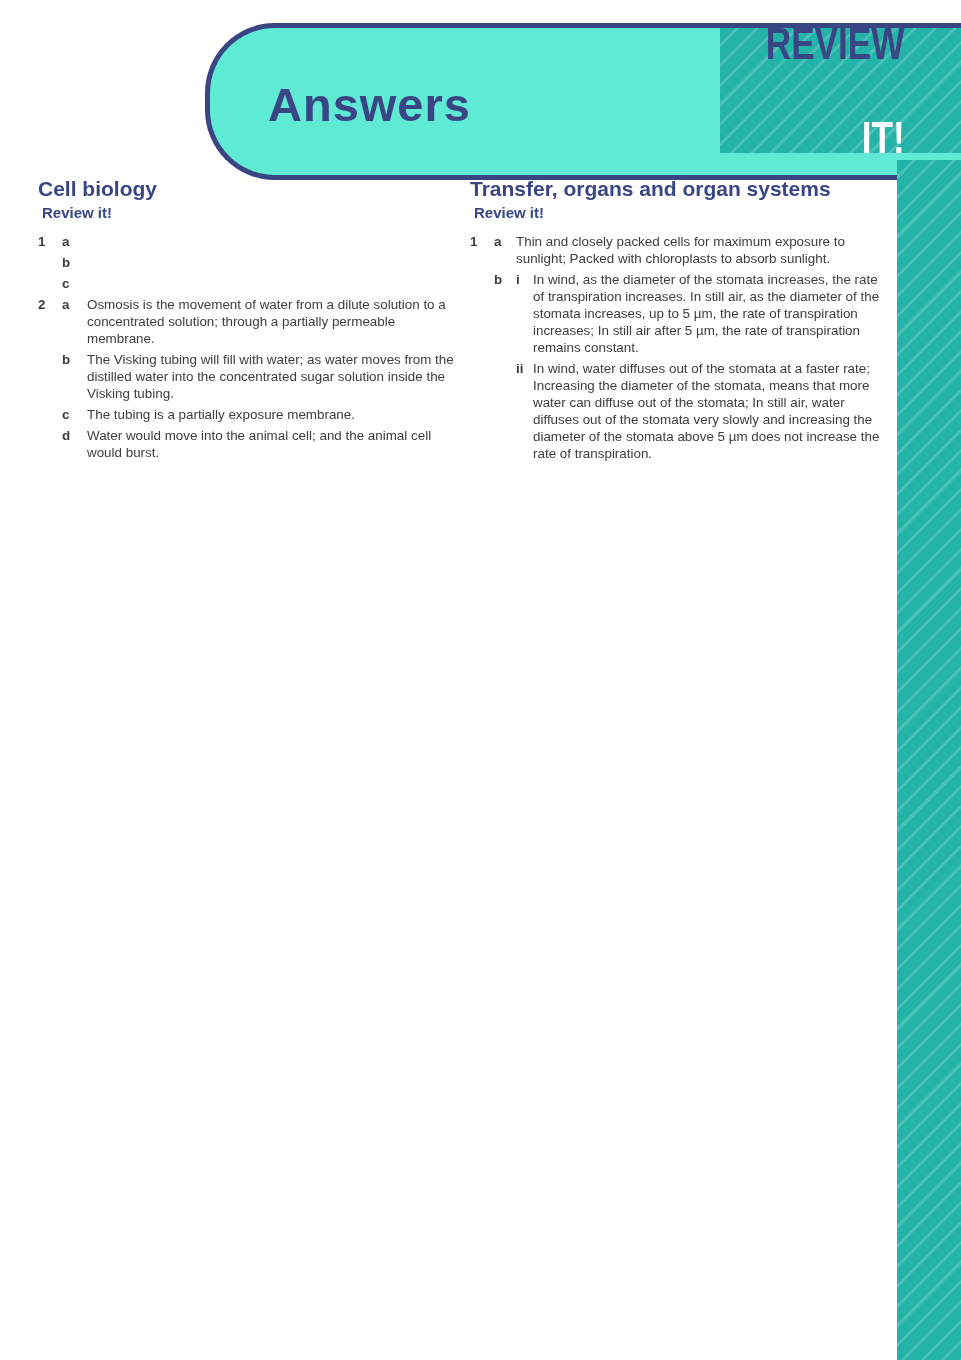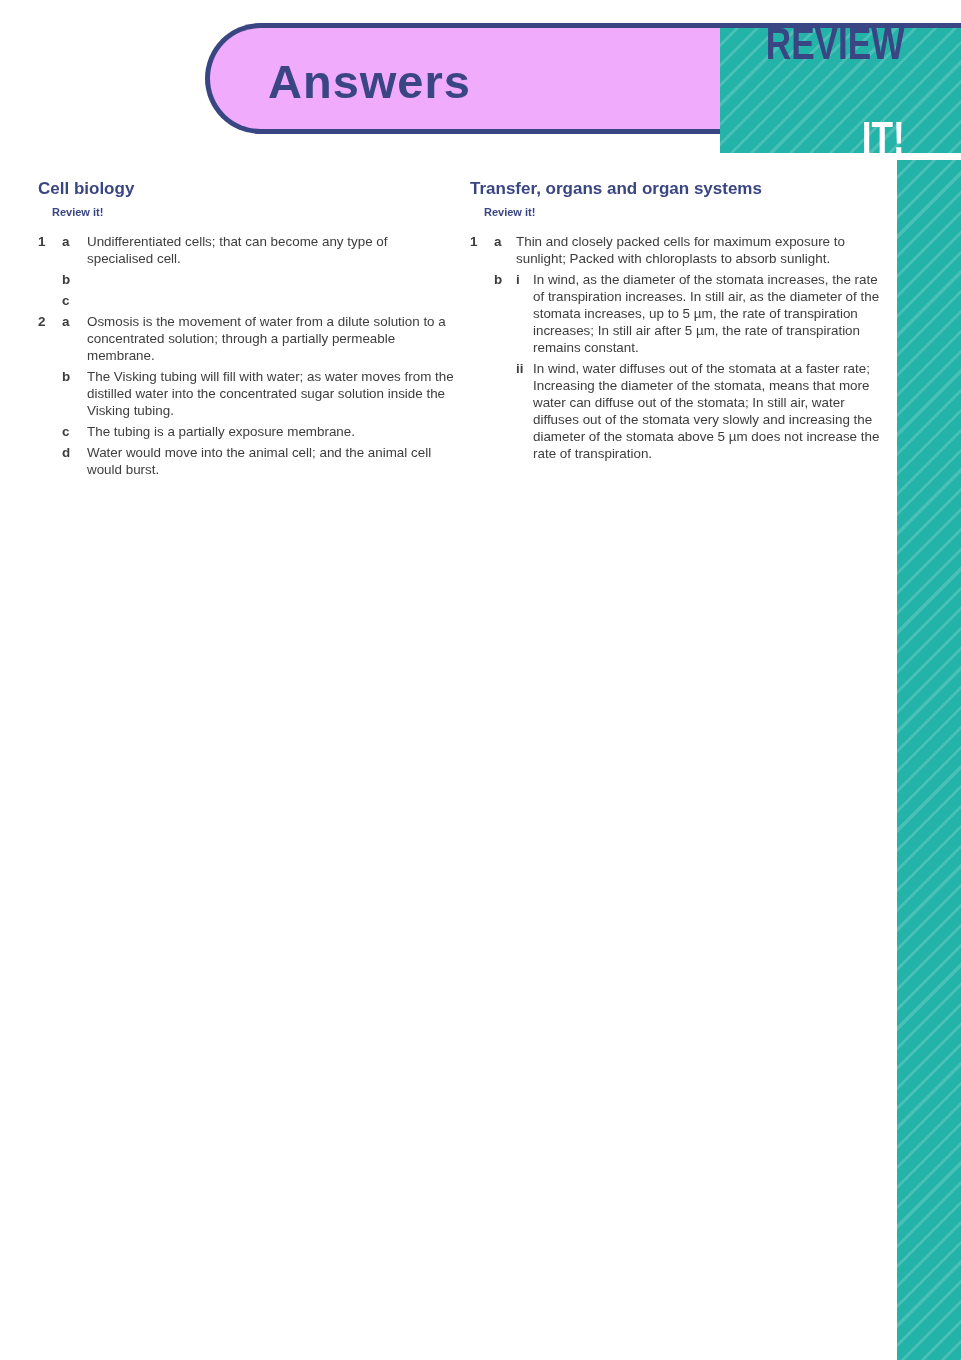--- a/index.html
+++ b/index.html
@@ -7,23 +7,23 @@
     --teal:#24b3a8;
     --body_text:#3d3d3d;
   }
   *{margin:0;padding:0;box-sizing:border-box;}
   html,body{width:961px;height:1360px;background:#fff;overflow:hidden;
     font-family:"Liberation Sans", sans-serif;}
   .page{position:relative;width:961px;height:1360px;background:#fff;}
 
   
   .pill{
-    position:absolute;left:205px;top:23px;width:756px;height:111px;
+    position:absolute;left:205px;top:23px;width:756px;height:157px;
     border:5px solid var(--navy);border-right:none;
-    border-radius:70px 0 0 70px;background:#f0abfc;
+    border-radius:70px 0 0 70px;background:#5eead4;
   }
   .page-title{
     position:absolute;left:58px;top:50%;transform:translateY(-46%);
     font-size:47px;font-weight:bold;color:var(--navy);letter-spacing:1px;
   }
 
   
   .striped{
     background-color:var(--teal);
     background-image:repeating-linear-gradient(135deg,
@@ -47,24 +47,24 @@
 
   
   .sidebar{
     position:absolute;right:0;top:160px;width:64px;height:1200px;
   }
 
   
   .col{position:absolute;top:179px;color:var(--body_text);}
   .col-left{left:38px;width:418px;}
   .col-right{left:470px;width:422px;}
-  .section-title{font-size:17px;font-weight:bold;color:var(--navy);
+  .section-title{font-size:21px;font-weight:bold;color:var(--navy);
     margin:0 0 5px 0;line-height:20px;}
-  .section-subtitle{font-size:11px;font-weight:bold;color:var(--navy);
-    margin:0 0 12px 14px;line-height:17px;}
+  .section-subtitle{font-size:15px;font-weight:bold;color:var(--navy);
+    margin:0 0 12px 4px;line-height:17px;}
   .item{display:flex;font-size:13.4px;line-height:17px;margin-bottom:4px;}
   .num{flex:0 0 24px;font-weight:bold;}
   .letter{flex:0 0 25px;font-weight:bold;}
   .col-right .letter{flex:0 0 22px;}
   .sub{flex:0 0 17px;font-weight:bold;}
   .text{flex:1 1 auto;}
 </style>
 </head>
 <body>
 
@@ -82,21 +82,20 @@
   <div class="sidebar striped"></div>
 
   <div class="col col-left">
     <h2 class="section-title">Cell biology</h2>
     <h3 class="section-subtitle">Review it!</h3>
     <div class="items">
   <div class="item">
     <span class="num">1</span>
     <span class="letter">a</span>
 
-    <span class="text">Undifferentiated cells; that can become any type of specialised cell.</span>
   </div>
 
   <div class="item">
     <span class="num"></span>
     <span class="letter">b</span>
 
   </div>
 
   <div class="item">
     <span class="num"></span>

